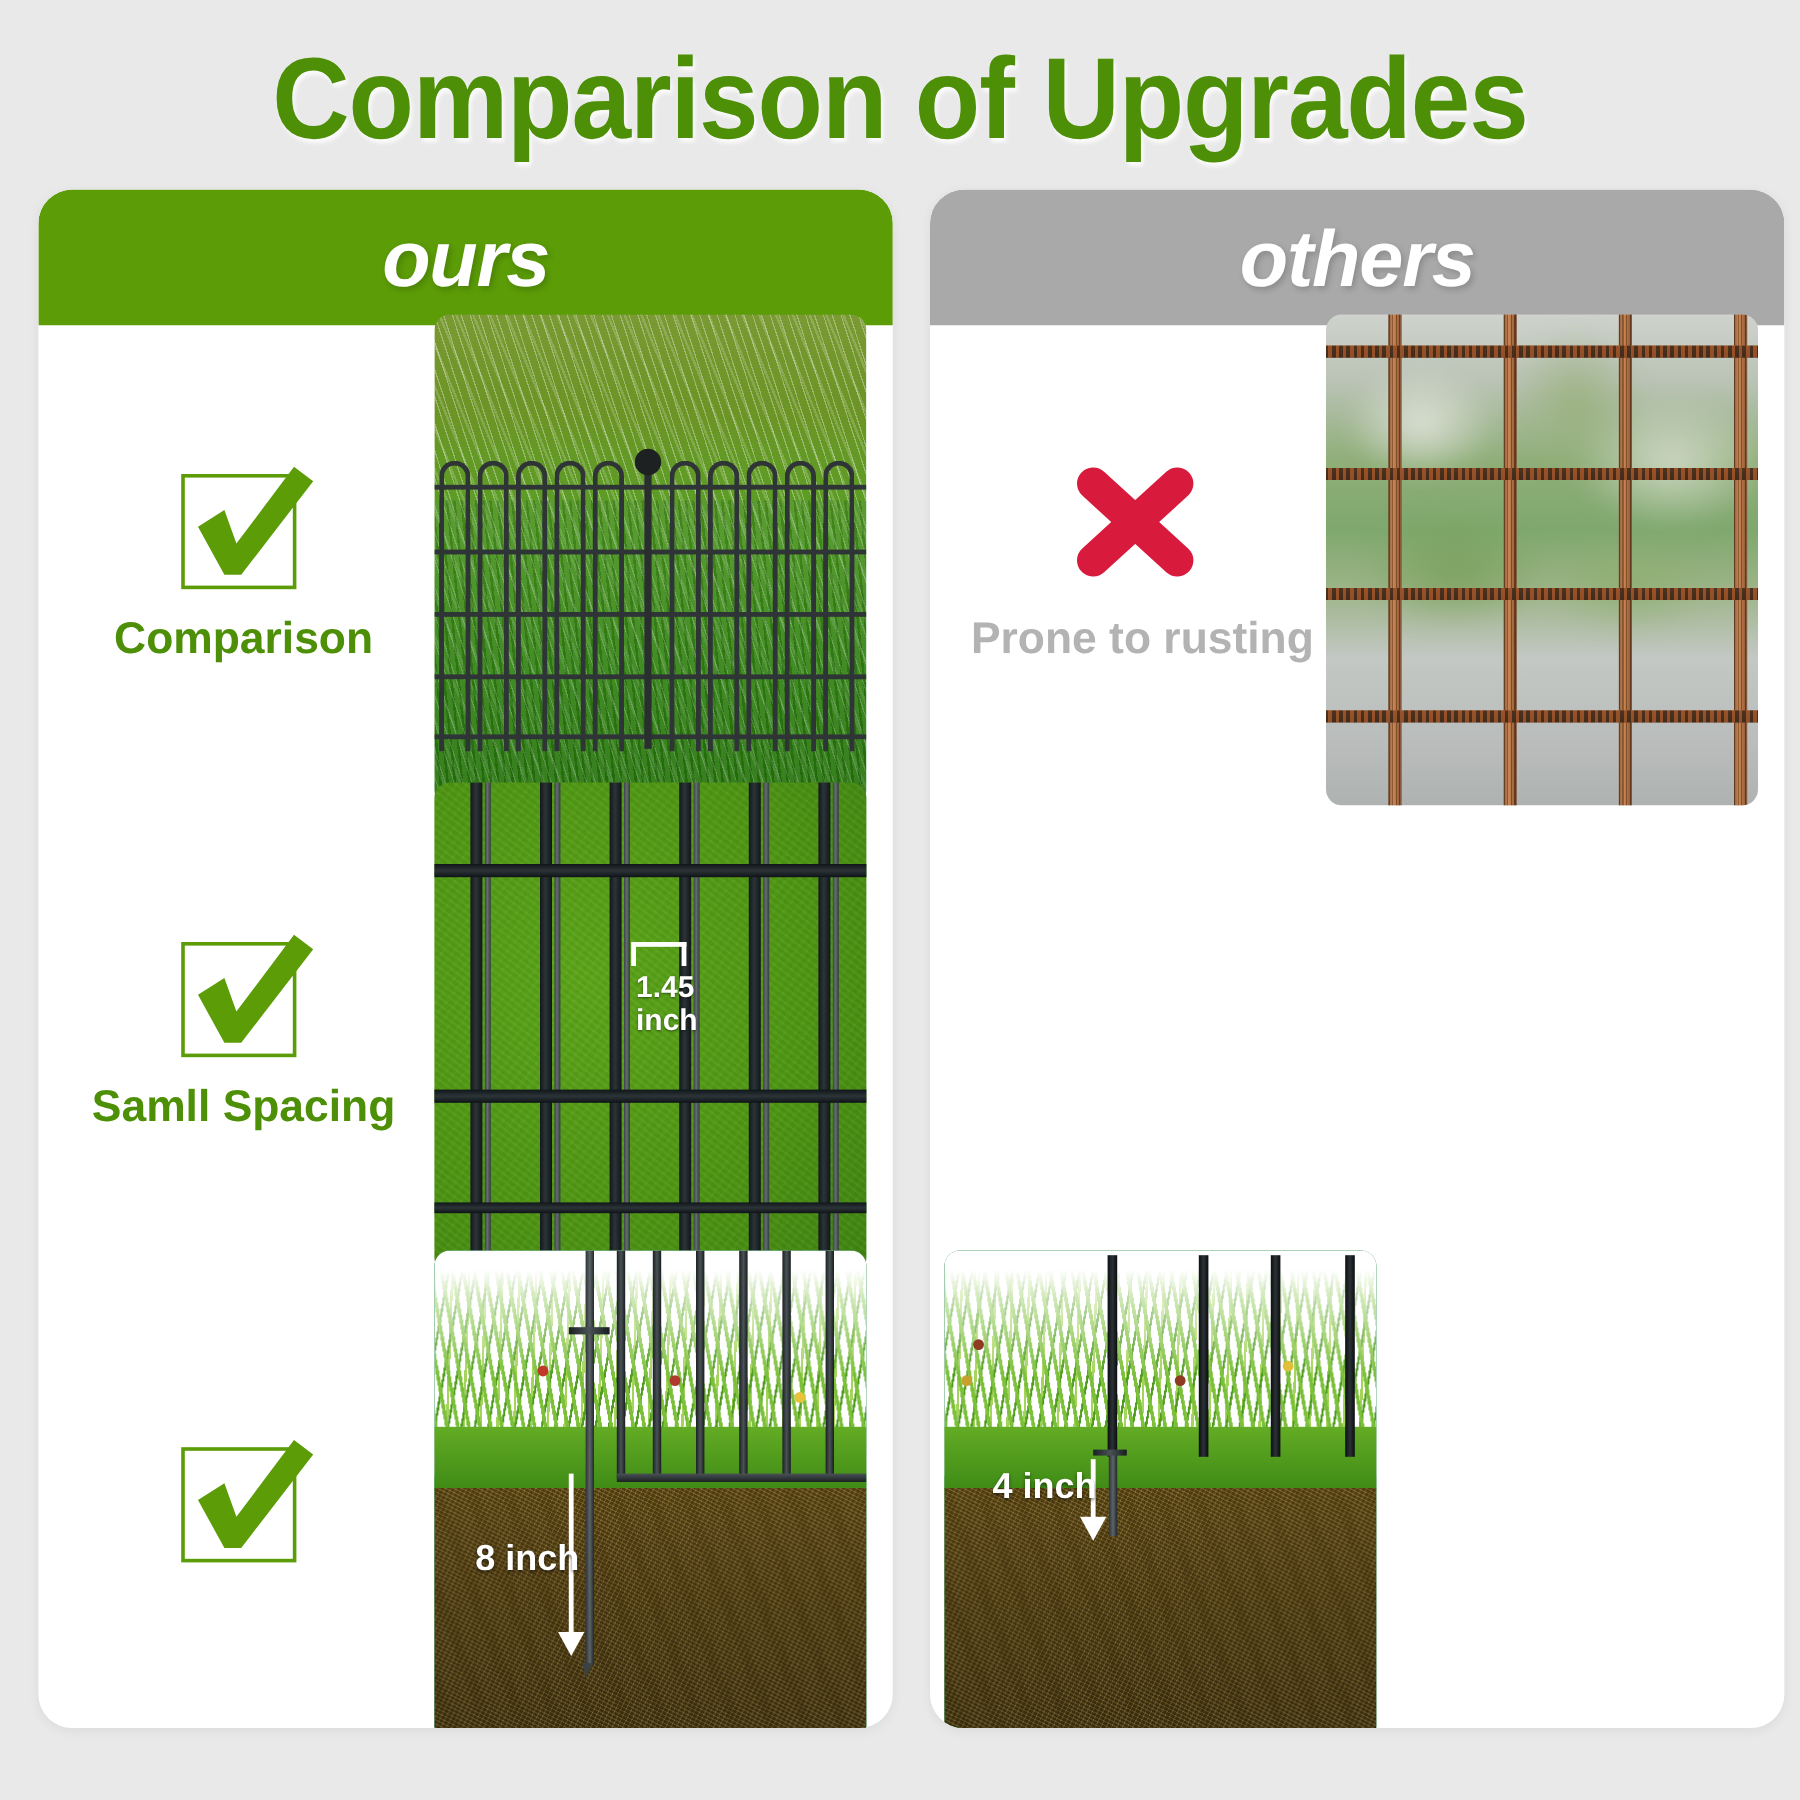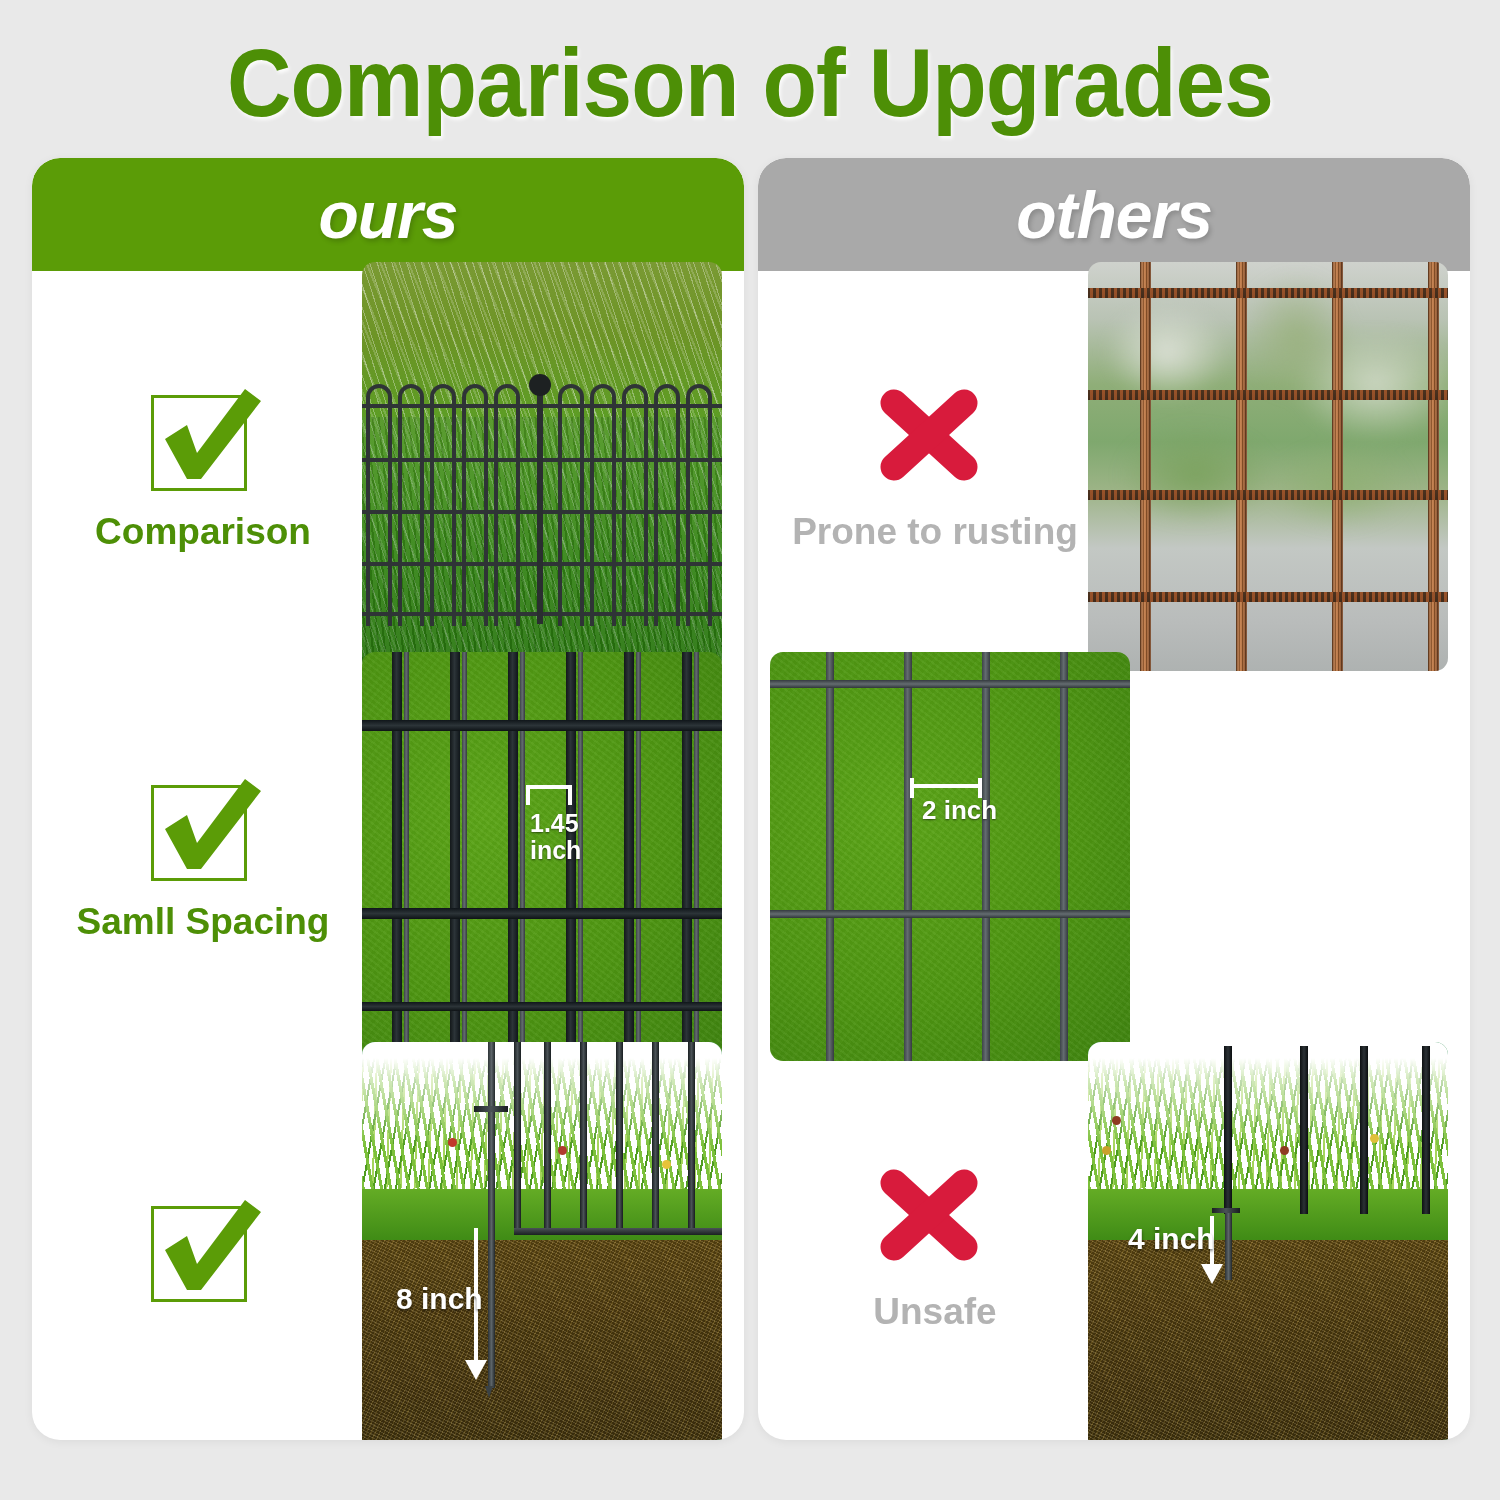--- a/index.html
+++ b/index.html
@@ -26,21 +26,21 @@
 
   
   .panel {
     position: absolute; top: 158px; height: 1282px;
     background: #ffffff;
     border-radius: 28px;
     overflow: hidden;
     box-shadow: 0 2px 10px rgba(0,0,0,0.06);
   }
   .panel.ours   { left: 32px;  width: 712px; }
-  .panel.others { left: 758px; width: 712px; }
+  .panel.others { left: 775px; width: 712px; }
 
   .panel-header {
     height: 113px;
     border-radius: 28px 28px 0 0;
     display: flex; align-items: center; justify-content: center;
   }
   .ours   .panel-header { background: #5b9c07; }
   .others .panel-header { background: #a9a9a9; }
 
   .panel-header-label {
@@ -404,47 +404,23 @@
           <div class="rust-v" style="left:244px;"></div>
           <div class="rust-v" style="left:340px;"></div>
           <div class="rust-h" style="top:26px;"></div>
           <div class="rust-h" style="top:128px;"></div>
           <div class="rust-h" style="top:228px;"></div>
           <div class="rust-h" style="top:330px;"></div>
         </div>
       </div>
 
       <div class="row">
-        <div class="row-image img-grass-grid">
-          <div class="noise"></div>
-          <div class="gbar-v gray" style="left:56px;  width:8px;"></div>
-          <div class="gbar-v gray" style="left:134px; width:8px;"></div>
-          <div class="gbar-v gray" style="left:212px; width:8px;"></div>
-          <div class="gbar-v gray" style="left:290px; width:8px;"></div>
-          <div class="gbar-h gray-h" style="top:28px;  height:8px;"></div>
-          <div class="gbar-h gray-h" style="top:258px; height:8px;"></div>
-          <div class="dim-bar" style="left:142px; top:132px; width:70px;"></div>
-          <div class="dim-cap" style="left:140px; top:126px;"></div>
-          <div class="dim-cap" style="left:208px; top:126px;"></div>
-          <div class="dim" style="left:152px; top:144px; font-size:26px;">2 inch</div>
-        </div>
-      </div>
-
-      <div class="row">
-        <div class="row-feature">
-          <div class="x-icon">
-            <svg width="108" height="100" viewBox="0 0 108 100">
-              <g stroke="#d81b3c" stroke-width="27" stroke-linecap="round">
-                <line x1="19" y1="18" x2="89" y2="82"></line>
-                <line x1="89" y1="18" x2="19" y2="82"></line>
-              </g>
-            </svg>
-          </div>
-          <div class="feature-label">Unsafe</div>
-        </div>
+      </div>
+
+      <div class="row">
         <div class="row-image img-soil">
           <div class="sky"></div>
           <div class="grass"></div>
           <div class="grass-solid"></div>
           <div class="dirt"></div>
           <div class="flower" style="left:24px;  top:74px; background:#8e3b22;"></div>
           <div class="flower" style="left:14px;  top:104px; background:#caa02c;"></div>
           <div class="flower" style="left:192px; top:104px; background:#8e3b22;"></div>
           <div class="flower" style="left:282px; top:92px; background:#e0c03a;"></div>
 

